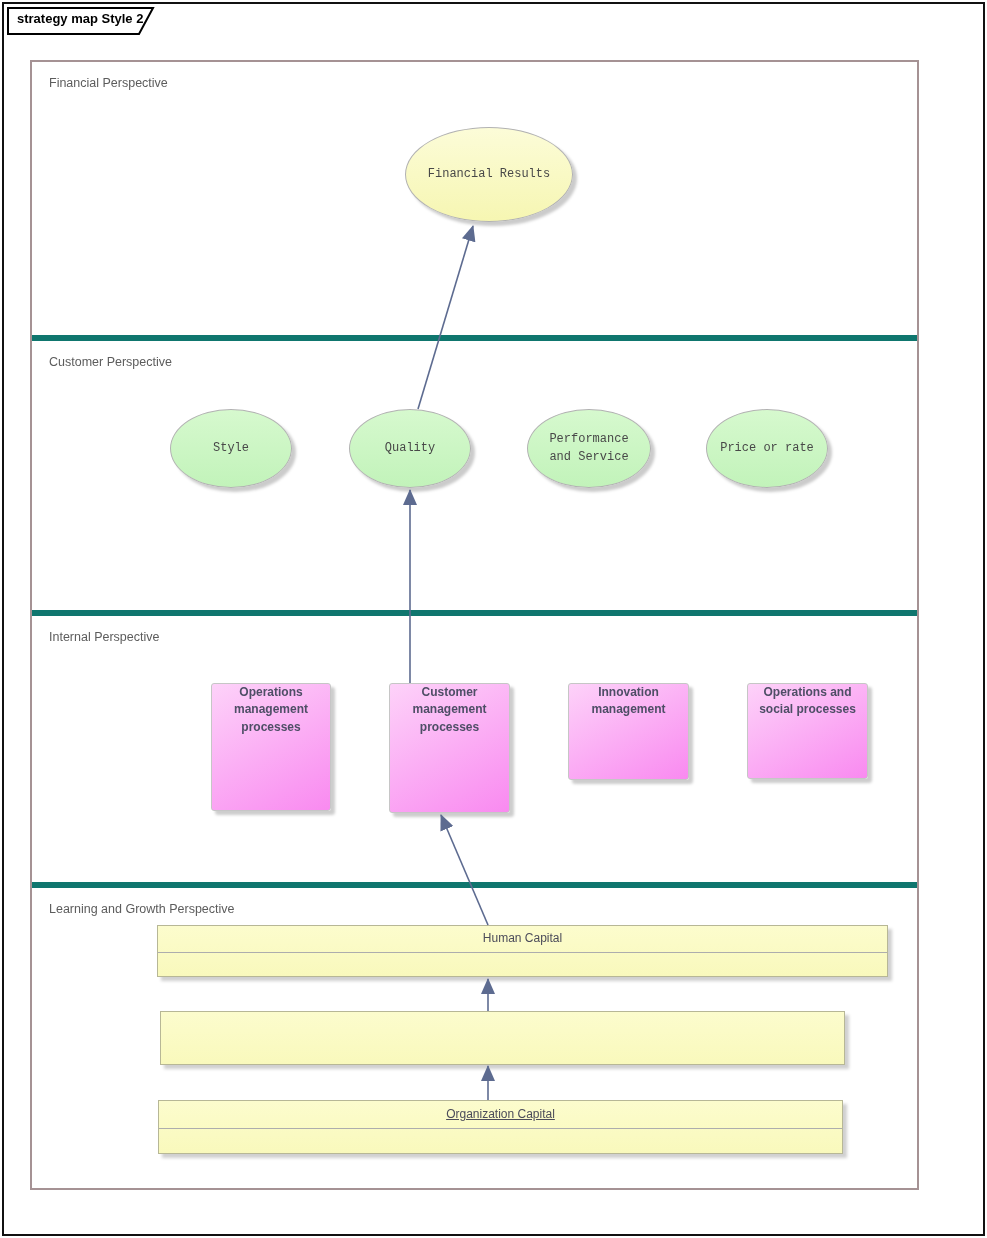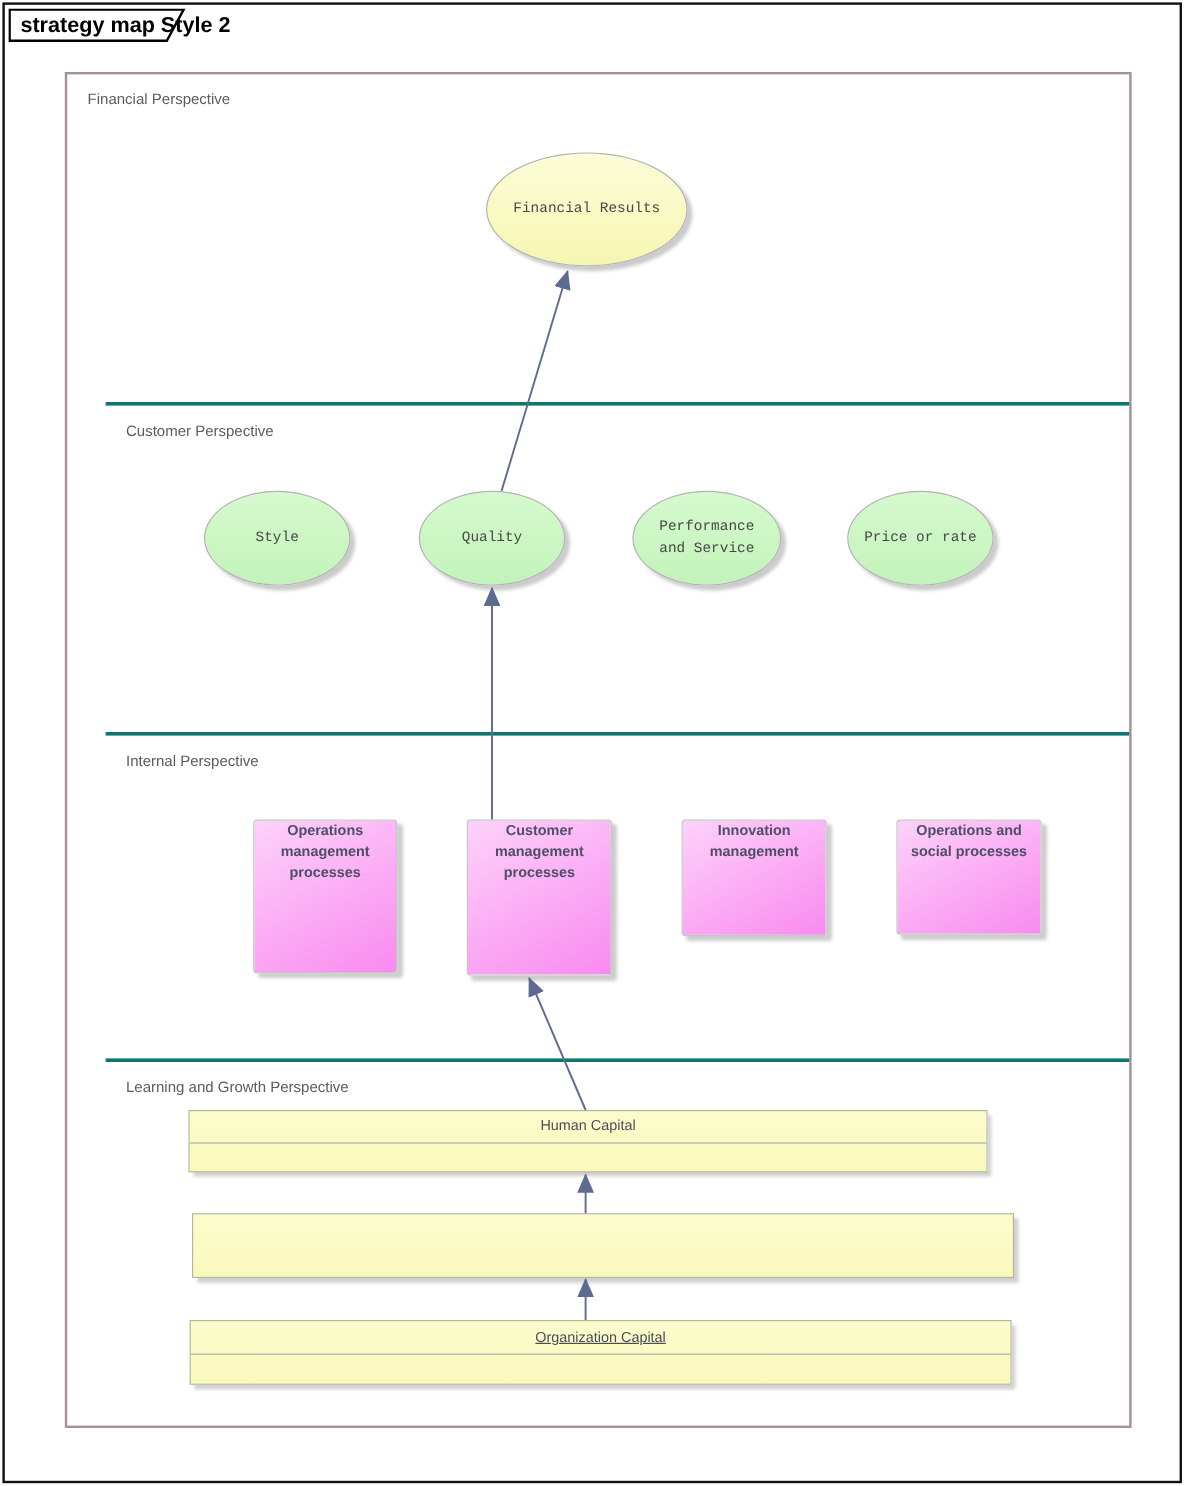--- a/index.html
+++ b/index.html
@@ -2,24 +2,24 @@
 <html><head>
 <meta charset="utf-8">
 <style>
   html,body{margin:0;padding:0;background:#fff;}
   body{
     width:987px;height:1238px;position:relative;overflow:hidden;
     font-family:"Liberation Sans",sans-serif;color:#4c4c4c;
   }
   .outer-border{position:absolute;left:2px;top:2px;right:2px;bottom:2px;border:2px solid #111;pointer-events:none;}
   .tab-svg{position:absolute;left:7px;top:7px;}
-  .tab-label{position:absolute;left:17px;top:11px;font-size:18px;font-weight:bold;color:#000;white-space:nowrap;}
-  .lanes{position:absolute;left:54px;top:60px;width:889px;height:1130px;border:2px solid #a59294;box-sizing:border-box;}
+  .tab-label{position:absolute;left:17px;top:11px;font-size:13px;font-weight:bold;color:#000;white-space:nowrap;}
+  .lanes{position:absolute;left:30px;top:60px;width:889px;height:1130px;border:2px solid #a59294;box-sizing:border-box;}
   .lane{position:relative;box-sizing:border-box;}
-  .lane + .lane{border-top:3px solid #0f766e;margin-left:32px;}
+  .lane + .lane{border-top:6px solid #0f766e;}
   .lane-label{position:absolute;left:17px;top:14px;font-size:12.5px;color:#5c5c5c;white-space:nowrap;}
   .lane-1{height:273px;}
   .lane-2{height:275px;}
   .lane-3{height:272px;}
   .lane-4{height:304px;}
   .node{position:absolute;box-sizing:border-box;font-size:12px;line-height:1.45;}
   .ellipse{
     display:flex;align-items:center;justify-content:center;text-align:center;
     border-radius:50%;border:1px solid #b2b2b2;box-shadow:4px 4px 3px #cbcbcb;
     color:#484848;padding:0 12px;font-family:Liberation Mono, monospace;
@@ -92,21 +92,21 @@
 <div class="node process" style="left:349px;top:683px;width:121px;height:130px;">
   <span>Customer management processes</span>
 </div>
 <div class="node process" style="left:528px;top:683px;width:121px;height:97px;">
   <span>Innovation management</span>
 </div>
 <div class="node process" style="left:707px;top:683px;width:121px;height:96px;">
   <span>Operations and social processes</span>
 </div>
 
-<div class="node bar" style="left:157px;top:925px;width:666px;height:52px;">
+<div class="node bar" style="left:157px;top:925px;width:731px;height:52px;">
   <div class="bar-title">Human Capital</div>
   <div class="bar-body"></div>
 </div>
 <div class="node bar" style="left:160px;top:1011px;width:685px;height:54px;">
   <div class="bar-body"></div>
 </div>
 <div class="node bar" style="left:158px;top:1100px;width:685px;height:54px;text-decoration:underline;">
   <div class="bar-title" style="height:27px;">Organization Capital</div>
   <div class="bar-body"></div>
 </div>

